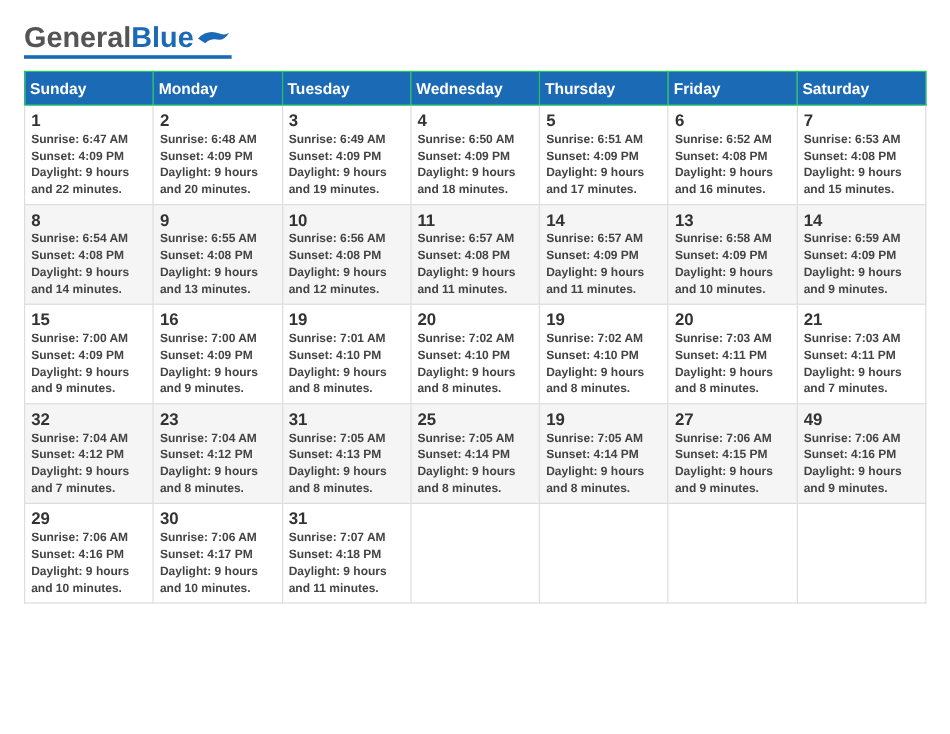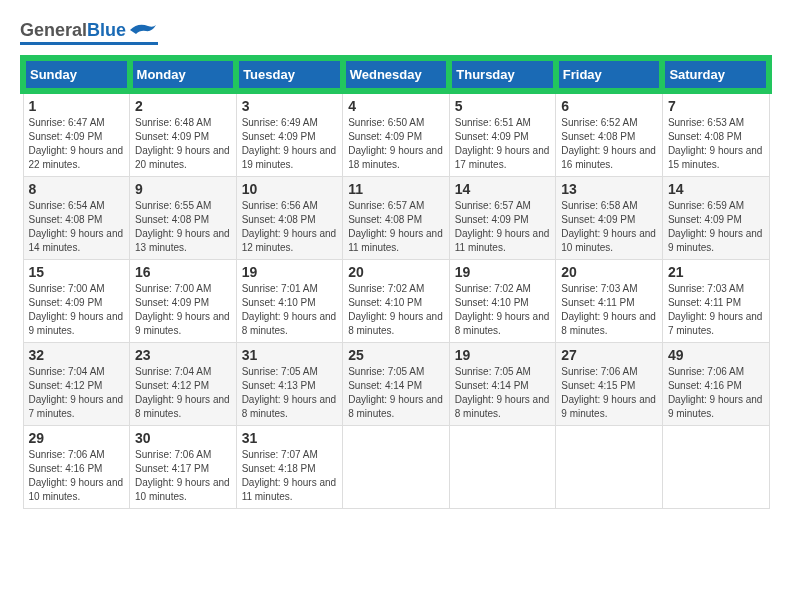--- a/index.html
+++ b/index.html
@@ -15,21 +15,21 @@
       justify-content: space-between;
       align-items: flex-start;
       margin-bottom: 10px;
     }
     .logo {
       display: flex;
       flex-direction: column;
       align-items: flex-start;
     }
     .logo-text {
-      font-size: 18px;
+      font-size: 24px;
       font-weight: bold;
       color: #333;
       line-height: 1;
     }
     .logo-text span.general { color: #555; }
     .logo-text span.blue { color: #1a6ab5; }
     .logo-bird {
       width: 30px;
       height: 20px;
       display: inline-block;
@@ -63,21 +63,21 @@
       border-collapse: collapse;
       font-size: 11px;
     }
     .calendar-table th {
       background: #1a6ab5;
       color: #fff;
       padding: 6px 4px;
       text-align: left;
       font-size: 13px;
       font-weight: bold;
-      border: 6px solid #22c55e;
+      border: 1px solid #22c55e;
     }
     .calendar-table td {
       vertical-align: top;
       padding: 4px 5px;
       border: 1px solid #ddd;
       width: calc(100% / 7);
       min-height: 80px;
       background: #fff;
     }
     .calendar-table tr:nth-child(even) td {
@@ -87,20 +87,21 @@
       font-size: 14px;
       font-weight: bold;
       color: #333;
       display: block;
       margin-bottom: 2px;
     }
     .day-info {
       font-size: 10px;
       color: #444;
       line-height: 1.4;
+      font-weight: bold;
     }
     .empty-cell {
       background: #f9f9f9;
     }
   </style>
 </head>
 <body>
 
 <div class="header-area">
   <div class="logo">

